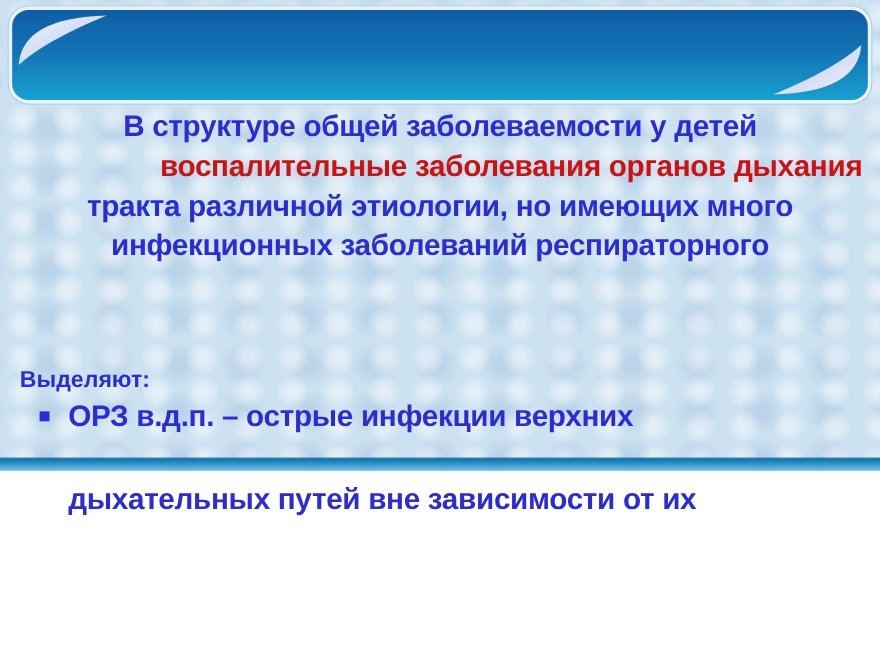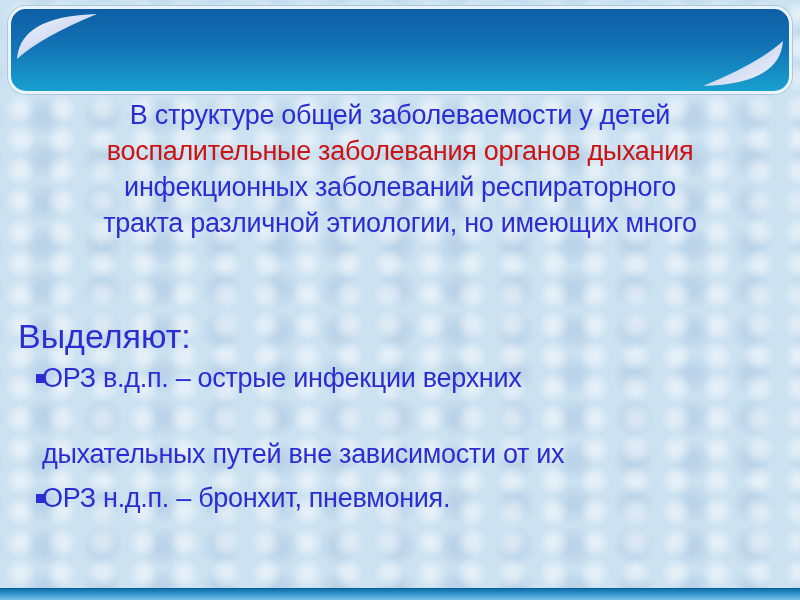--- a/index.html
+++ b/index.html
@@ -3,58 +3,58 @@
 <meta charset="utf-8">
 <style>
   html, body {
     margin: 0; padding: 0;
     width: 800px; height: 600px;
     overflow: hidden;
     font-family: "Liberation Sans", sans-serif;
   }
   .slide {
     position: relative;
-    width: 800px; height: 600px;
+    width: 800px; height: 428px;
     background-color: #cde2f1;
     background-image:
       radial-gradient(circle, rgba(255,255,255,0.45) 18%, rgba(255,255,255,0) 60%),
       radial-gradient(circle, rgba(140,175,212,0.28) 16%, rgba(140,175,212,0) 58%);
     background-size: 41px 31px, 59px 43px;
     background-position: 0 0, 14px 9px;
-    font-weight: normal;
+    font-weight: bold;
   }
   .header-bar {
     position: absolute;
     left: 8px; top: 6px;
     width: 778px; height: 82px;
     border: 3px solid #eaf3fb;
     border-radius: 18px;
     background: linear-gradient(180deg, #0f5ea5 0%, #1273b4 45%, #18a0cf 100%);
     box-shadow: 0 0 0 1px #a6c9e0;
   }
   .header-bar svg { display: block; width: 778px; height: 82px; }
   .intro {
     position: absolute;
     top: 97px; left: 16px; width: 768px;
     text-align: center;
     font-size: 27px; line-height: 36px;
     letter-spacing: -0.3px;
   }
   .section-heading {
     position: absolute;
-    top: 318px; left: 18px;
-    font-size: 34px; line-height: 36px;
+    top: 328px; left: 18px;
+    font-size: 21px; line-height: 36px;
   }
   .bullet-list {
     position: absolute;
     top: 360px; left: 0; width: 790px;
     font-size: 27px; line-height: 36px;
     letter-spacing: -0.3px;
   }
-  .bullet-item { position: relative; padding-left: 42px; }
+  .bullet-item { position: relative; padding-left: 62px; }
   .bullet-item + .bullet-item { margin-top: 8px; }
   .bullet-square {
     position: absolute;
     left: 36px; top: 14px;
     width: 9px; height: 9px;
   }
   .bottom-bar {
     position: absolute;
     left: 0; bottom: 0;
     width: 800px; height: 11px;
@@ -79,37 +79,33 @@
           <stop offset="1" stop-color="#b4c3ea"></stop>
         </linearGradient>
       </defs>
       <path d="M 86 5 Q 9 7 6 50 Q 30 28 86 5 Z" fill="url(#flourishTL)"></path>
       <path d="M 692 77 Q 769 75 772 32 Q 748 54 692 77 Z" fill="url(#flourishBR)"></path>
     </svg>
   </div>
 
   <div class="intro">
     <div style="color: rgb(43, 44, 210);">В структуре общей заболеваемости у детей</div>
-    <div style="color: rgb(204, 18, 18);">воспалительные заболевания органов дыхания</div>
+    <div style="color: rgb(204, 18, 18); text-align: right;">воспалительные заболевания органов дыхания</div>
+    <div style="color: rgb(43, 44, 210);">тракта различной этиологии, но имеющих много</div>
     <div style="color: rgb(43, 44, 210);">инфекционных заболеваний респираторного</div>
-    <div style="color: rgb(43, 44, 210);">тракта различной этиологии, но имеющих много</div>
   </div>
 
   <div class="section-heading" style="color: rgb(43, 44, 210);">Выделяют:</div>
 
   <div class="bullet-list">
 
     <div class="bullet-item">
       <span class="bullet-square" style="background-color: rgb(43, 44, 210);"></span>
       <div style="color: rgb(43, 44, 210);">ОРЗ в.д.п. – острые инфекции верхних</div>
       <div style="color: rgb(43, 44, 210); margin-top: 40px;">дыхательных путей вне зависимости от их</div>
     </div>
 
-    <div class="bullet-item">
-      <span class="bullet-square" style="background-color: rgb(43, 44, 210);"></span>
-      <div style="color: rgb(43, 44, 210);">ОРЗ н.д.п. – бронхит, пневмония.</div>
-    </div>
 
   </div>
 
   <div class="bottom-bar"></div>
 
 </div>
 
 </body></html>

